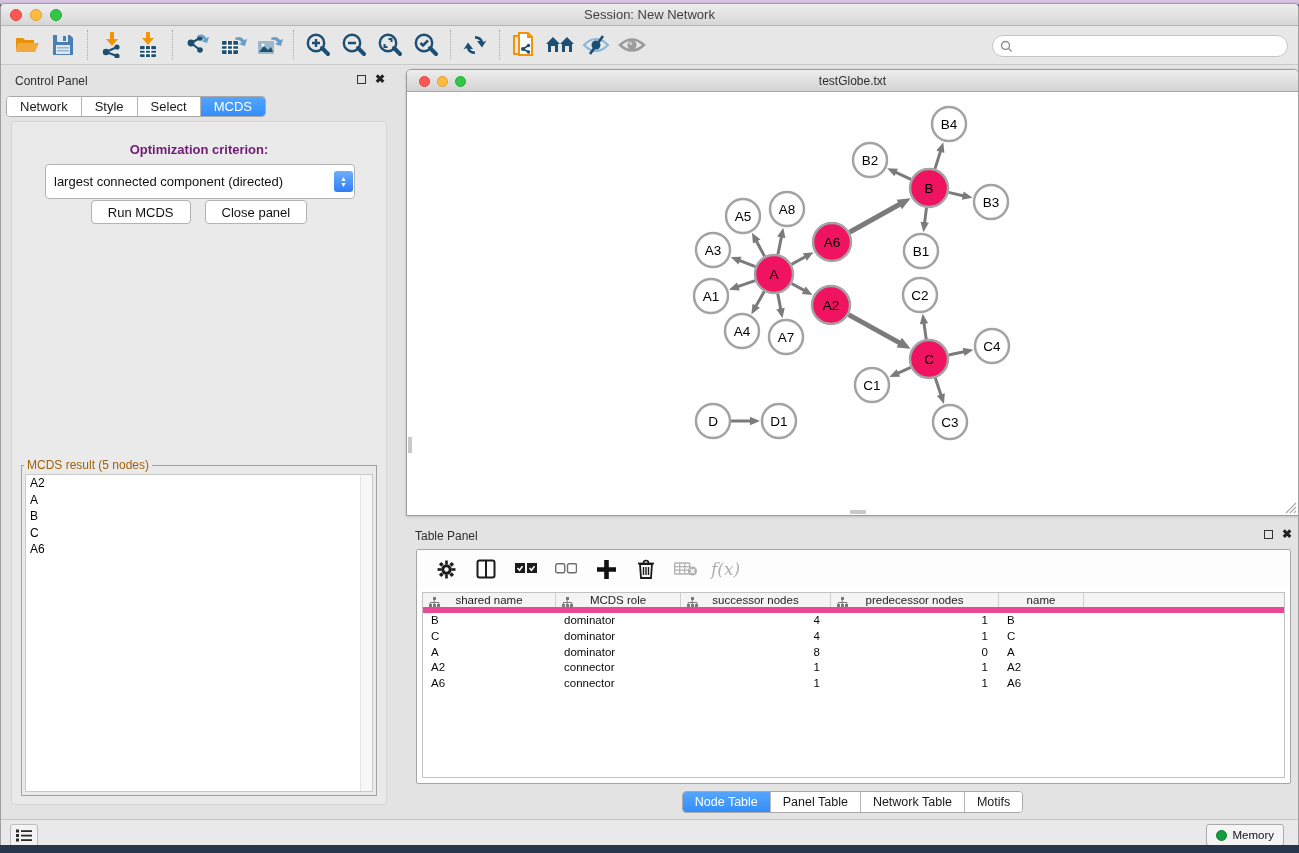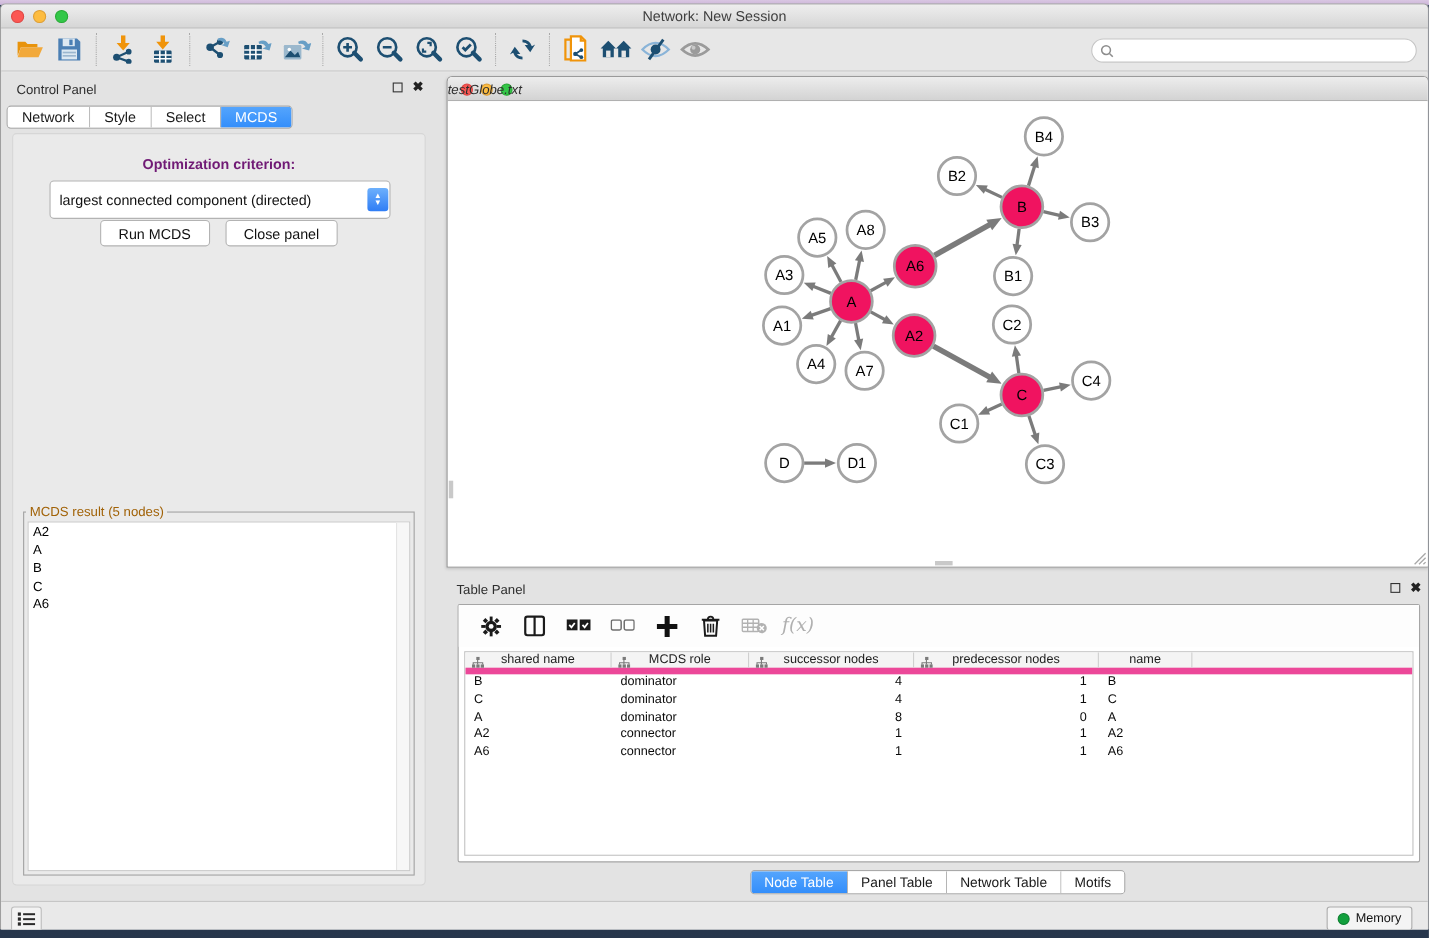--- a/index.html
+++ b/index.html
@@ -71,21 +71,21 @@
     border:1px solid #c9c9c9; overflow:hidden; }
   .listbox .scrolltrack { position:absolute; right:0; top:0; bottom:0; width:12px;
     background:#f7f7f7; border-left:1px solid #e4e4e4; }
   .listbox .li { font-size:12px; color:#000; padding:1px 0 1px 4px; line-height:14.5px; }
 
   
   .netwin { position:absolute; left:405px; top:3px; width:893px; height:447px;
     border:1px solid #9a9a9a; border-radius:5px 5px 0 0; background:#fff; overflow:hidden;
     box-shadow:0 1px 3px rgba(0,0,0,.15); }
   .netwin .wtitle { height:22px; background:linear-gradient(#ededed,#d3d3d3); border-bottom:1px solid #a8a8a8; position:relative; }
-  .netwin .wtitle .wtext { position:absolute; left:0; right:0; top:4px; font-size:12px; color:#2e2e2e;font-style:italic; }
+  .netwin .wtitle .wtext { position:absolute; left:0; right:0; top:4px; text-align:center; font-size:12px; color:#2e2e2e; }
   .nlights { position:absolute; left:12px; top:6px; display:flex; gap:7px; }
   .nlights .light { width:11px; height:11px; }
   .canvas { position:absolute; left:0; top:22px; right:0; bottom:0; background:#fff; }
   .grip { position:absolute; right:1px; bottom:1px; }
   .scrollmark-v { position:absolute; left:1px; top:345px; width:4px; height:16px; background:#c9c9c9; }
   .scrollmark-h { position:absolute; left:443px; bottom:1px; width:16px; height:4px; background:#c9c9c9; }
 
   
   .tpanel { position:absolute; left:405px; top:458px; width:893px; height:292px; }
   .tp-body { position:absolute; left:10px; right:8px; top:25px; bottom:32px;
@@ -123,21 +123,21 @@
 <body>
 
 <div class="app">
 
   <div class="titlebar">
     <div class="lights">
       <span class="light red"></span>
       <span class="light yellow"></span>
       <span class="light green"></span>
     </div>
-    <div class="title">Network: New Session</div>
+    <div class="title">Session: New Network</div>
   </div>
 
   <div class="toolbar">
     <button class="tbtn">
       <span>
           <svg width="26" height="22" viewBox="0 0 26 22">
             <path d="M2 4 h7 l2 2 h9 v3 H5 L2 17 Z" fill="#e8930c"></path>
             <path d="M5 9 h20 l-4 9 H2 Z" fill="#f2a93b"></path>
           </svg>
         </span>

